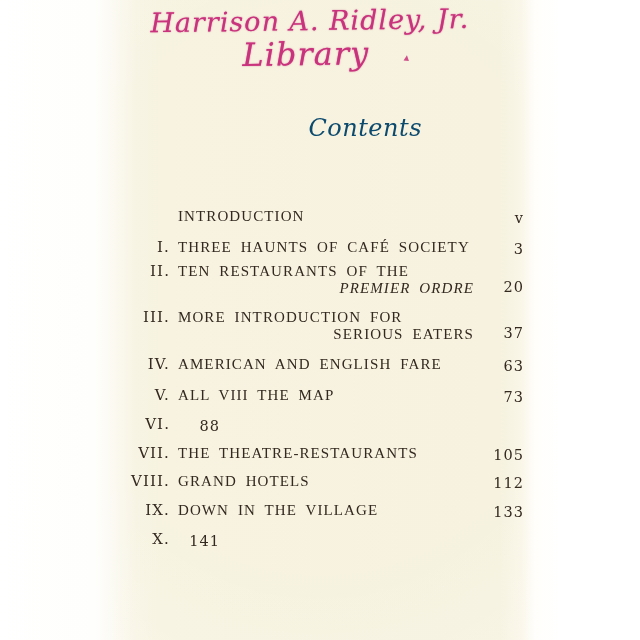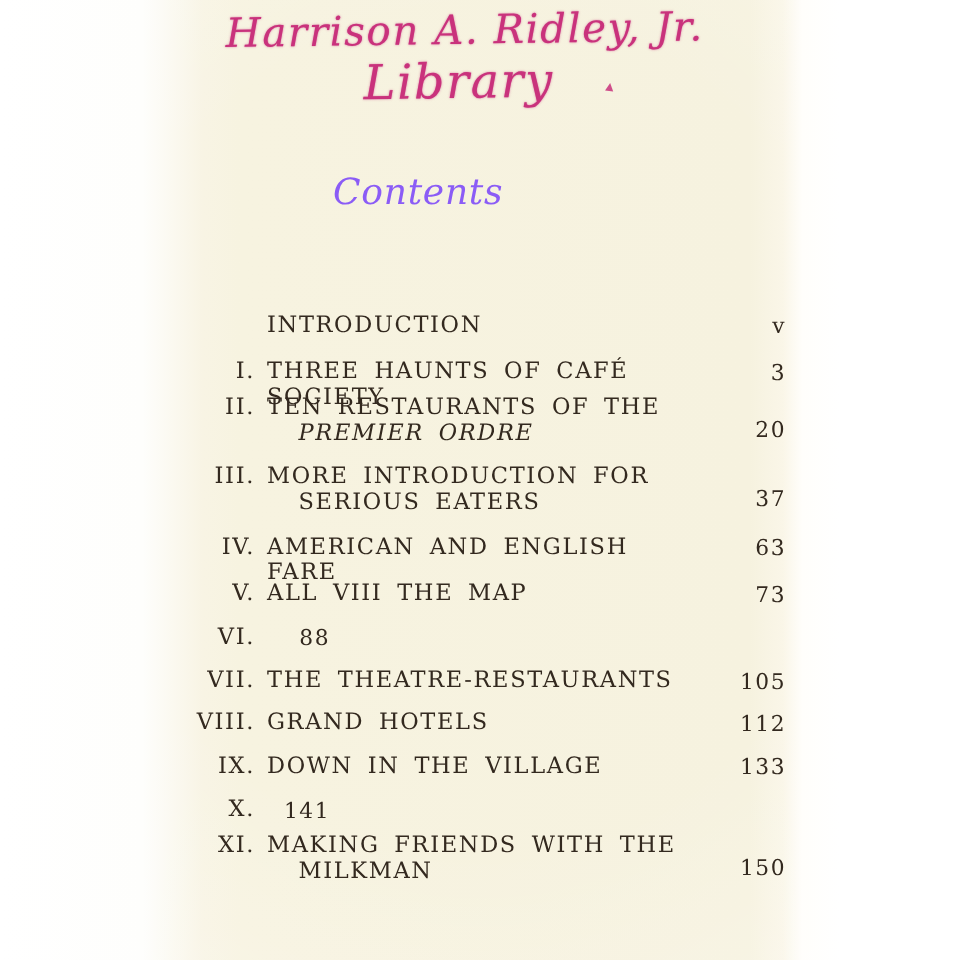--- a/index.html
+++ b/index.html
@@ -22,32 +22,32 @@
   .stamp{position:absolute;left:0;top:0;width:640px;color:#c9327c;transform:rotate(-0.8deg);}
   .stamp-line{position:absolute;font-style:italic;text-align:center;white-space:nowrap;
     letter-spacing:1px;text-shadow:0 0 1px rgba(201,50,124,.55), 0 0 2px rgba(201,50,124,.25);}
   .stamp-line1{left:150px;top:5px;width:300px;font-size:27px;}
   .stamp-line2{left:155px;top:35px;width:300px;font-size:32px;}
   .stamp-mark{position:absolute;left:403px;top:52px;font-size:11px;color:#c9327c;
     opacity:.85;transform:rotate(8deg);font-style:normal;}
 
   
   .contents-title{
-    position:absolute;left:222px;top:114px;width:200px;text-align:left;
-    font-style:italic;font-size:24px;color:#8b5cf6;letter-spacing:.5px;
+    position:absolute;left:222px;top:114px;width:200px;text-align:right;
+    font-style:italic;font-size:24px;color:#0c4a6e;letter-spacing:.5px;
   }
 
   
   .toc{position:absolute;left:116px;top:0;width:408px;height:640px;color:#33291f;}
   .row{position:absolute;left:0;width:100%;display:flex;align-items:flex-start;
     font-size:15px;line-height:17px;letter-spacing:1.1px;word-spacing:4px;}
   .num{width:54px;text-align:right;flex:none;}
-  .titles{flex:1;margin-left:8px;min-width:0;}
+  .titles{flex:1;margin-left:8px;min-width:0;font-family:Liberation Serif, serif;}
   .l1,.l2{display:block;}
-  .l2{padding-left:21px;}
+  .l2{padding-left:21px;text-align:right;}
   .l2.italic{font-style:italic;}
   .page{width:50px;flex:none;text-align:right;font-size:14.5px;letter-spacing:1px;padding-top:2px;}
   .row.two .page{align-self:flex-end;padding-bottom:1px;}
 </style>
 </head>
 <body>
 
 <div class="paper-sheen"></div>
 
 <div class="stamp">
@@ -137,23 +137,15 @@
         <span class="l1">DOWN IN THE VILLAGE</span>
       </span>
     <span class="page">133</span>
   </div>
 
   <div class="row" style="top:531px">
     <span class="num">X.</span>
     <span class="page">141</span>
   </div>
 
-  <div class="row two" style="top:555px">
-    <span class="num">XI.</span>
-    <span class="titles">
-      <span class="l1">MAKING FRIENDS WITH THE</span>
-      <span class="l2">MILKMAN</span>
-    </span>
-    <span class="page">150</span>
-  </div>
 
 
 </div>
 
 </body></html>

